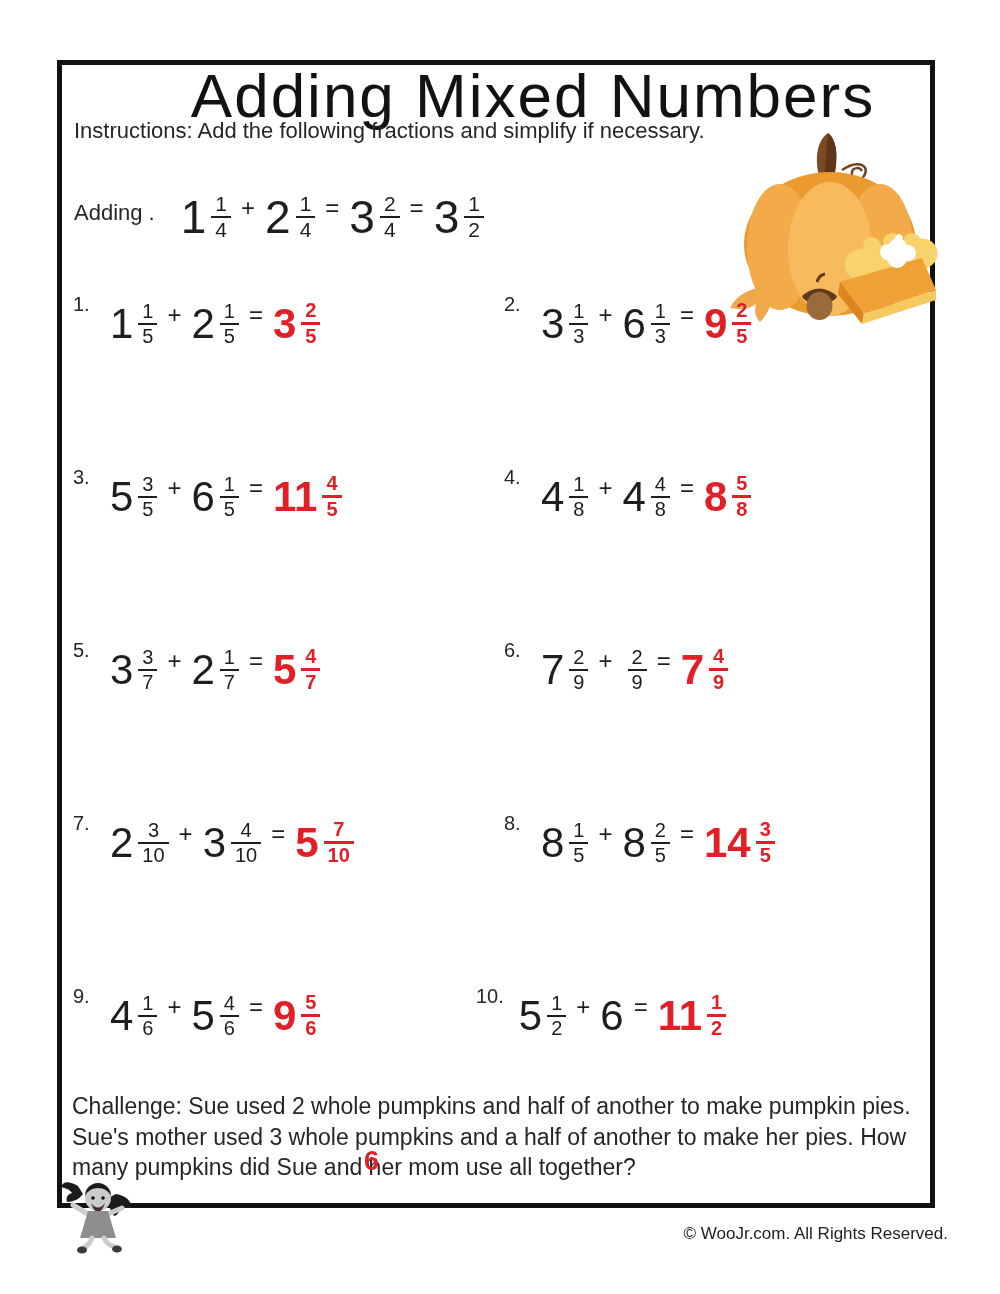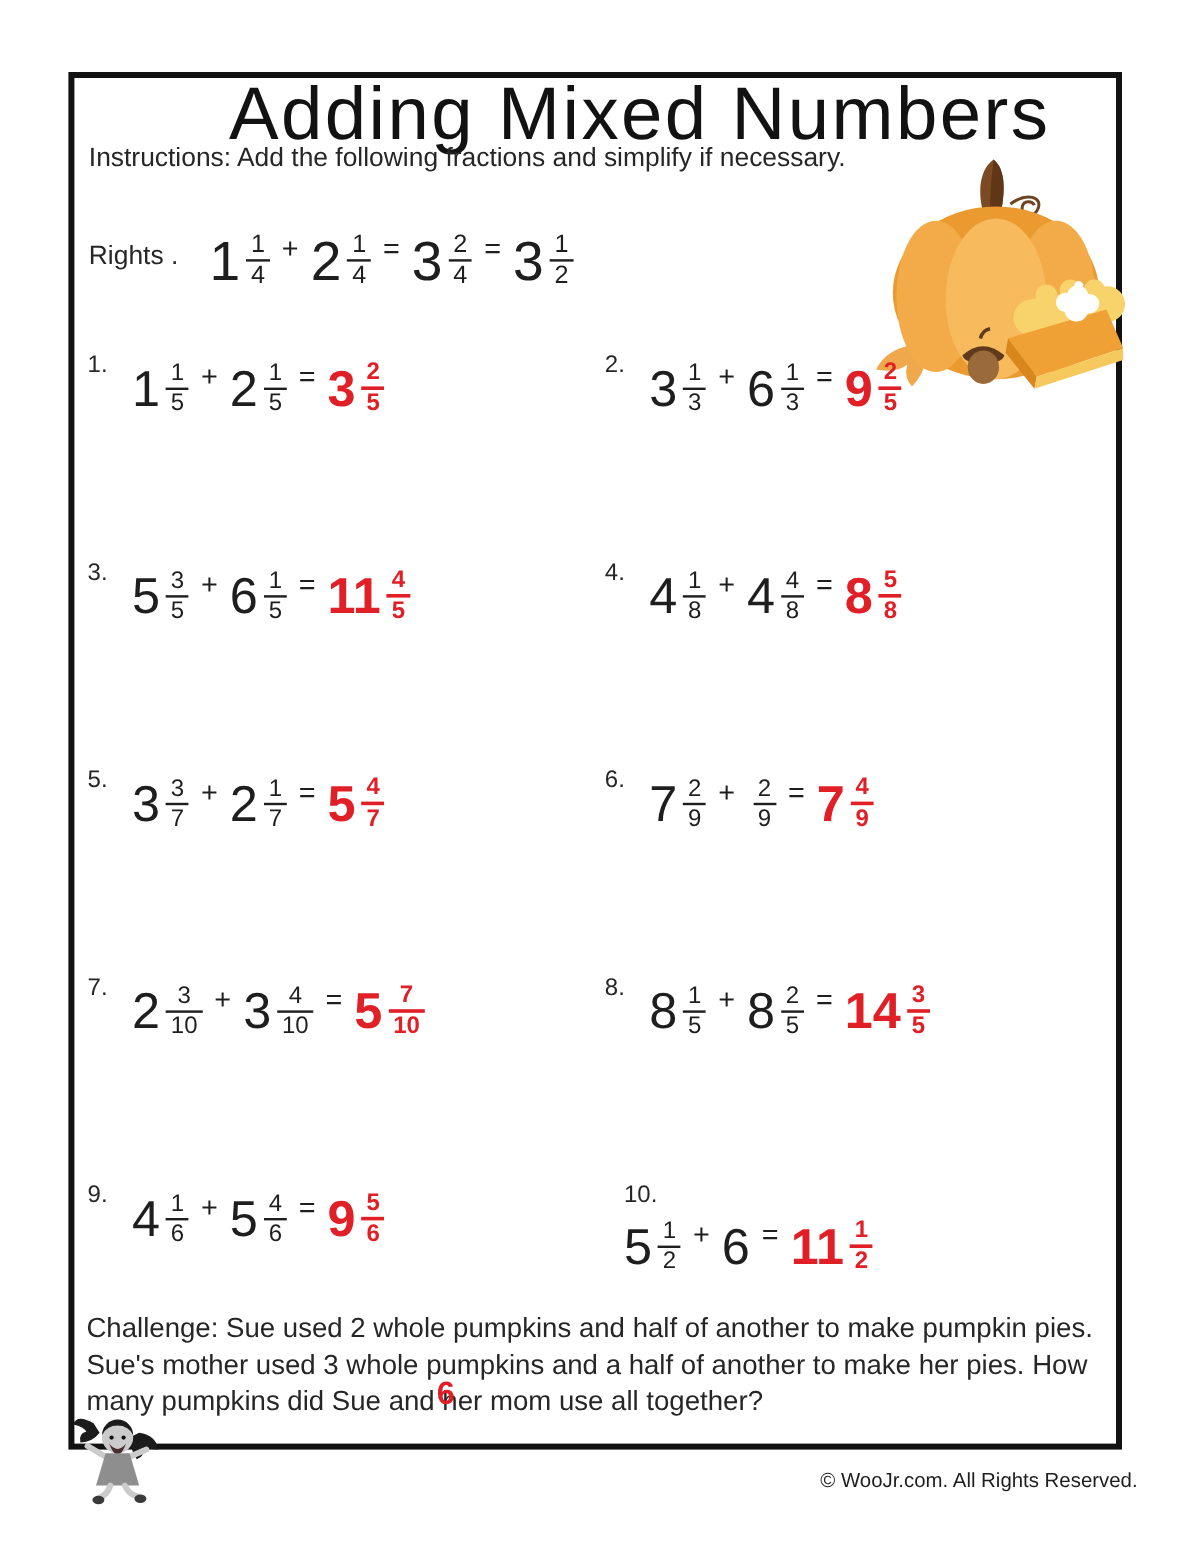--- a/index.html
+++ b/index.html
@@ -88,21 +88,21 @@
     <g>
       <circle cx="166" cy="122" r="8" fill="#ffffff"></circle>
       <circle cx="176" cy="117" r="9" fill="#ffffff"></circle>
       <circle cx="186" cy="123" r="8" fill="#ffffff"></circle>
       <circle cx="175" cy="128" r="10" fill="#ffffff"></circle>
       <path d="M173 107 q4 -6 8 0 q-2 6 -4 8 z" fill="#ffffff"></path>
     </g>
   </svg>
 
   <div class="example-row">
-    <span class="example-label">Rights .</span>
+    <span class="example-label">Adding .</span>
     <span class="expr">
       <span class="mixed">
         <span class="whole">1</span>
         <span class="frac">
             <span class="n">1</span>
             <span class="d">4</span>
           </span>
       </span>
       <span class="op">+</span>
       <span class="mixed">
@@ -386,21 +386,21 @@
         <span class="mixed ans">
           <span class="whole">9</span>
           <span class="frac">
               <span class="n">5</span>
               <span class="d">6</span>
             </span>
         </span>
       </span>
     </div>
 
-    <div class="problem" style="left: 520px; top: 985px; flex-direction: column;">
+    <div class="problem" style="left: 476px; top: 985px;">
       <span class="pnum">10.</span>
       <span class="expr">
         <span class="mixed t1">
           <span class="whole">5</span>
           <span class="frac">
               <span class="n">1</span>
               <span class="d">2</span>
             </span>
         </span>
         <span class="op op-plus">+</span>

